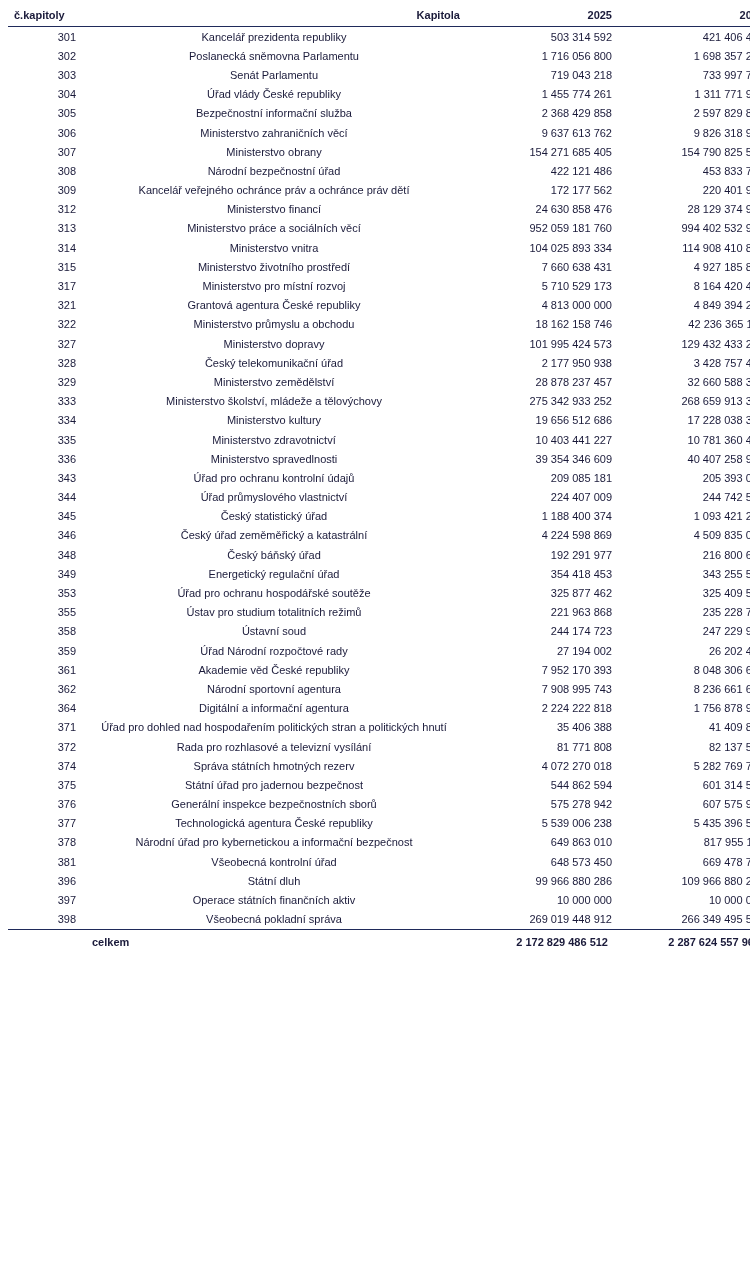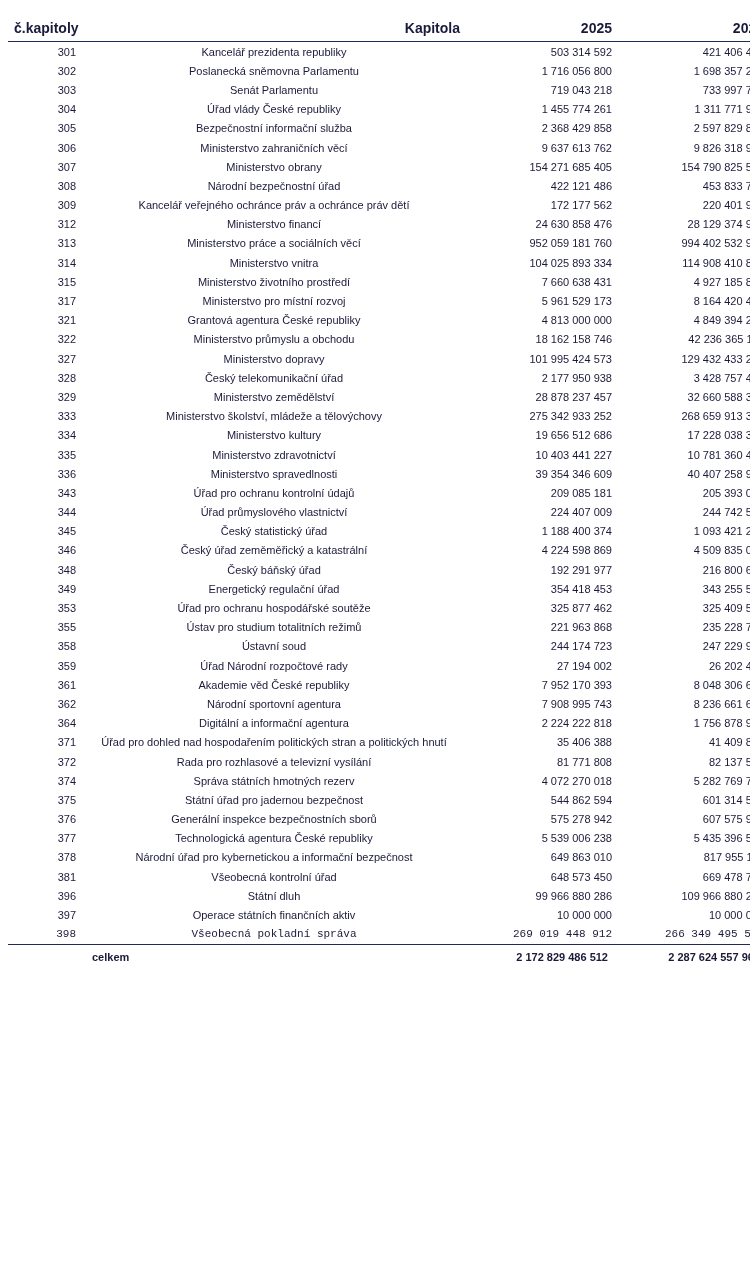--- a/index.html
+++ b/index.html
@@ -19,24 +19,24 @@
     padding: 0 8px;
   }
   table.budget {
     width: 734px;
     border-collapse: collapse;
     font-size: 11px;
     table-layout: fixed;
   }
   table.budget thead th {
     font-weight: bold;
-    font-size: 14px;
+    font-size: 11px;
     color: #1a1a3a;
     border-bottom: 1.5px solid #1f2a5a;
-    padding: 20px 6px 5px 6px;
+    padding: 9px 6px 5px 6px;
     vertical-align: bottom;
   }
   th.col-num, td.col-num {
     width: 62px;
     text-align: left;
     padding-left: 8px;
   }
   thead th.col-num { text-align: left; }
   th.col-name, td.col-name {
     width: 372px;
@@ -61,21 +61,20 @@
   }
   td.col-name {
     padding-left: 10px;
     text-align: center;
   }
   td.col-val {
     font-variant-numeric: tabular-nums;
   }
   tbody tr:last-child td {
     border-bottom: 1.5px solid #1f2a5a;
-    font-family: Liberation Mono, monospace;
   }
   tfoot td {
     font-weight: bold;
     padding: 6px 6px 4px 6px;
     white-space: nowrap;
   }
   tfoot td.col-name {
     padding-left: 10px;
     text-align: left;
   }
@@ -173,21 +172,21 @@
         </tr>
         <tr>
           <td class="col-num">315</td>
           <td class="col-name">Ministerstvo životního prostředí</td>
           <td class="col-val">7 660 638 431</td>
           <td class="col-val">4 927 185 883</td>
         </tr>
         <tr>
           <td class="col-num">317</td>
           <td class="col-name">Ministerstvo pro místní rozvoj</td>
-          <td class="col-val">5 961 529 173</td>
+          <td class="col-val">5 710 529 173</td>
           <td class="col-val">8 164 420 454</td>
         </tr>
         <tr>
           <td class="col-num">321</td>
           <td class="col-name">Grantová agentura České republiky</td>
           <td class="col-val">4 813 000 000</td>
           <td class="col-val">4 849 394 262</td>
         </tr>
         <tr>
           <td class="col-num">322</td>

